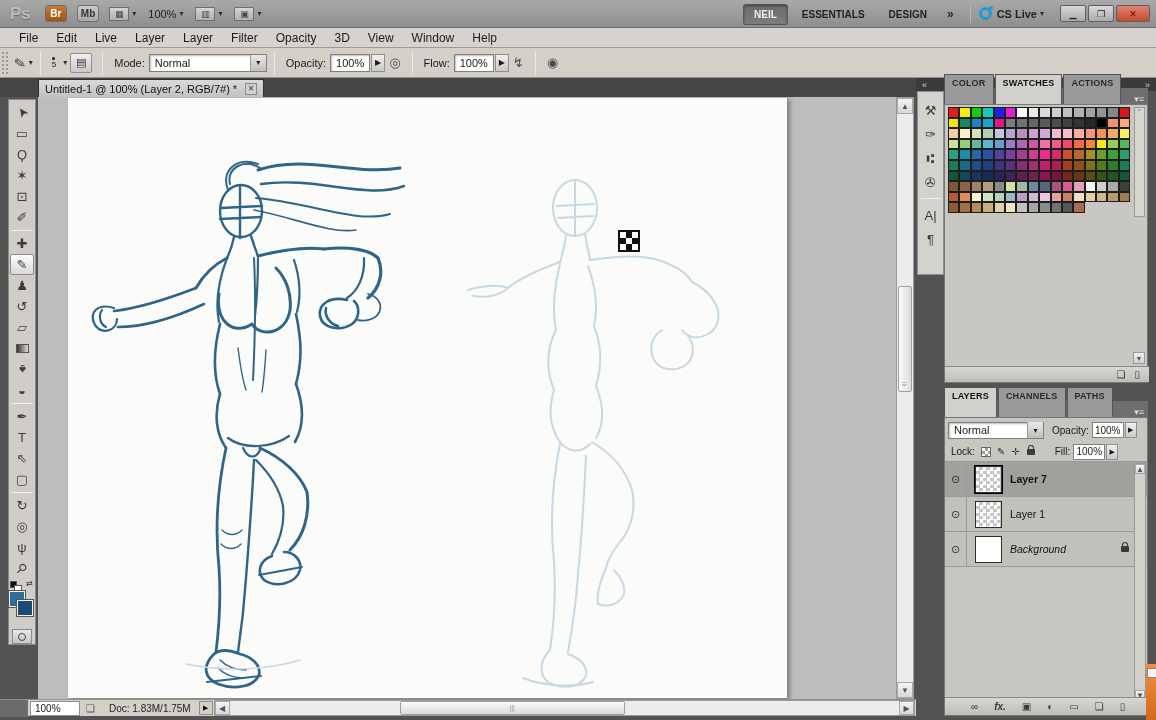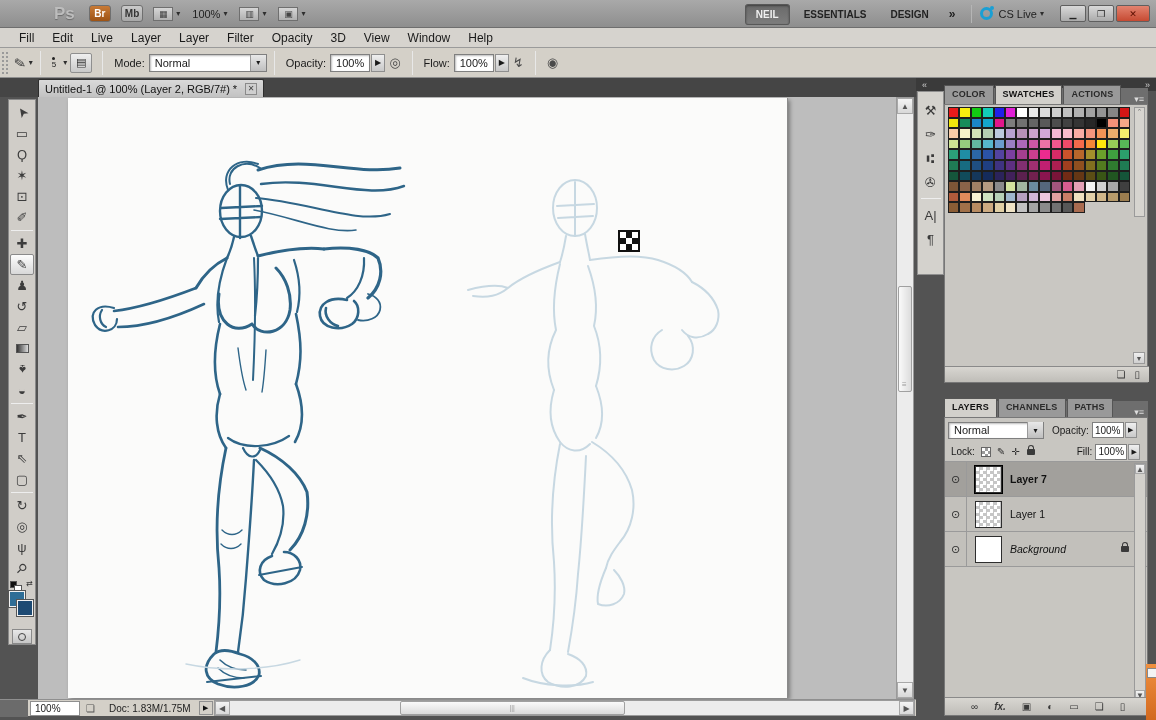--- a/index.html
+++ b/index.html
@@ -1,35 +1,35 @@
 <!DOCTYPE html>
 <html style="--ink: #2e6588; --ink-light: #c7d8e2;"><head>
 <meta charset="utf-8">
 <style>
   * { margin:0; padding:0; box-sizing:border-box; }
   html,body { width:1156px; height:720px; overflow:hidden; }
   body { font-family:"Liberation Sans","DejaVu Sans",sans-serif; background:#535353; position:relative; font-size:11px; color:#1a1a1a; }
   .abs { position:absolute; }
 
   
-  .topbar { left:0; top:0; width:1156px; height:28px; background:linear-gradient(#a9a9a9,#8e8e8e); border-bottom:1px solid #6e6e6e; display:flex; align-items:center;padding-left:44px; }
+  .topbar { left:0; top:0; width:1156px; height:28px; background:linear-gradient(#a9a9a9,#8e8e8e); border-bottom:1px solid #6e6e6e; display:flex; align-items:center; }
   .ps-logo { font-size:17px; font-weight:bold; color:#bdbdbd; text-shadow:0 1px 1px #6a6a6a; margin:0 14px 0 10px; }
   .chip { height:17px; min-width:22px; display:flex; align-items:center; justify-content:center; font-size:10px; font-weight:bold; border:1px solid #6f6f6f; border-radius:3px; margin-right:10px; padding:0 3px; }
   .chip.br { background:linear-gradient(#c87a36,#9e5314); color:#fff; }
   .chip.mb { background:linear-gradient(#cacaca,#a8a8a8); color:#333; }
   .tb-group { display:flex; align-items:center; margin-right:12px; }
   .tb-icon { width:20px; height:14px; border:1px solid #6f6f6f; background:linear-gradient(#d6d6d6,#b0b0b0); display:flex; align-items:center; justify-content:center; font-size:9px; color:#444; }
   .dd-arrow { font-size:8px; color:#2e2e2e; margin-left:3px; }
   .tb-zoom { font-size:11px; color:#222; }
   .spacer { flex:1; }
   .ws-btn { font-size:10px; font-weight:bold; color:#222; padding:4px 10px; margin:0 2px; border-radius:3px; }
   .ws-btn.active { background:linear-gradient(#6a6a6a,#7d7d7d); color:#f0f0f0; border:1px solid #585858; box-shadow:inset 0 1px 2px rgba(0,0,0,.4); }
   .ws-overflow { font-size:12px; font-weight:bold; color:#222; margin:0 8px; }
   .tb-sep { width:1px; height:18px; background:#767676; border-right:1px solid #b5b5b5; margin:0 8px; }
-  .cslive { display:flex; align-items:center; font-size:11px; color:#222; margin-right:14px; }
+  .cslive { display:flex; align-items:center; font-size:11px; color:#222; margin-right:14px;font-weight:bold; }
   .cslive-icon { width:13px; height:13px; border:3px solid #1a9fd4; border-radius:50%; margin-right:5px; position:relative; }
   .cslive-icon::after { content:""; position:absolute; right:-4px; top:-4px; width:4px; height:4px; background:#1a9fd4; border-radius:50%; }
   .win-btns { display:flex; margin-right:6px; }
   .win-btn { width:26px; height:17px; border:1px solid #5f5f5f; border-radius:2px; display:flex; align-items:center; justify-content:center; font-size:9px; font-weight:bold; background:linear-gradient(#d9d9d9,#ababab); color:#222; margin-left:2px; }
   .win-btn.close { background:linear-gradient(#e2836f,#c64a32); color:#5a0e00; width:34px; }
 
   
   .menubar { left:0; top:28px; width:1156px; height:20px; background:#d6d3ce; border-bottom:1px solid #9a9a9a; display:flex; align-items:center; padding-left:10px; }
   .menu-item { font-size:12px; color:#1a1a1a; padding:2px 9px; }
 
@@ -95,21 +95,21 @@
   .quickmask .qm { width:8px; height:8px; border:1px solid #444; border-radius:50%; }
 
   
   .dock-header { left:916px; top:78px; width:240px; height:13px; background:#3a3a3a; color:#cfcfcf; font-size:9px; display:flex; align-items:center; justify-content:space-between; padding:0 6px; }
   .icon-col { left:917px; top:91px; width:27px; height:184px; background:#d4d2cd; border:1px solid #8f8f8f; display:flex; flex-direction:column; align-items:center; padding-top:6px; }
   .dock-icon { width:22px; height:24px; display:flex; align-items:center; justify-content:center; font-size:13px; color:#3a3a3a; }
   .dock-sep { width:20px; height:1px; background:#9a9a9a; border-bottom:1px solid #eee; margin:4px 0; }
 
   .panels { left:944px; top:88px; width:204px; height:628px; }
   .tab-strip { position:absolute; left:0; width:204px; height:16px; background:#6e6e6e; display:flex; align-items:flex-end; }
-  .panel-tab { font-size:9px; font-weight:bold; letter-spacing:.2px; padding:3px 7px 2px; color:#2a2a2a; background:#999; border:1px solid #555; border-bottom:none; margin-right:1px; height:19px; }
+  .panel-tab { font-size:9px; font-weight:bold; letter-spacing:.2px; padding:3px 7px 2px; color:#2a2a2a; background:#999; border:1px solid #555; border-bottom:none; margin-right:1px; height:30px; }
   .panel-tab.active { background:#d2d0cb; color:#111; }
   .panel-menu { margin-left:auto; color:#ddd; font-size:9px; padding-right:4px; }
 
   .swatch-body { position:absolute; left:0; top:16px; width:204px; height:279px; background:#c9c7c2; border:1px solid #777; }
   .swatch-grid { position:absolute; left:3px; top:2px; width:183px; display:grid; grid-template-columns:repeat(16,11.4px); grid-auto-rows:10.6px; }
   .swatch { border:1px solid #1e1e1e; }
   .swatch-scroll { position:absolute; right:2px; top:2px; width:11px; height:110px; background:#d6d4cf; border:1px solid #9a9a9a; font-size:7px; color:#777; text-align:center; }
   .sw-downarrow { position:absolute; right:2px; bottom:18px; width:12px; height:12px; background:linear-gradient(#efefef,#cfcfcf); border:1px solid #9a9a9a; font-size:7px; color:#555; display:flex; align-items:center; justify-content:center; }
   .panel-bottombar { position:absolute; left:0; width:204px; height:16px; background:linear-gradient(#d8d6d1,#bfbdb8); border-top:1px solid #8a8a8a; display:flex; align-items:center; justify-content:flex-end; }
   .pb-icon { font-size:10px; color:#3a3a3a; margin-right:9px; }
@@ -177,21 +177,21 @@
     <span class="dd-arrow">▾</span>
   </span>
   <span class="win-btns">
     <span class="win-btn">▁</span>
     <span class="win-btn">❒</span>
     <span class="win-btn close">✕</span>
   </span>
 </div>
 
 <div class="abs menubar" id="menubar">
-    <span class="menu-item">Fill</span>
+    <span class="menu-item">File</span>
     <span class="menu-item">Edit</span>
     <span class="menu-item">Live</span>
     <span class="menu-item">Layer</span>
     <span class="menu-item">Layer</span>
     <span class="menu-item">Filter</span>
     <span class="menu-item">Opacity</span>
     <span class="menu-item">3D</span>
     <span class="menu-item">View</span>
     <span class="menu-item">Window</span>
     <span class="menu-item">Help</span>
@@ -608,21 +608,21 @@
         <span class="small-label" style="margin-left:8px;">Opacity:</span>
         <span class="small-val">100%</span>
         <span class="small-spin">▶</span>
       </div>
       <div class="lock-row">
         <span class="small-label">Lock:</span>
         <span class="checker10"></span>
         <span class="lock-icon">✎</span>
         <span class="lock-icon">✛</span>
         <span class="padlock"></span>
-        <span class="small-label" style="margin-left:38px;">Fill:</span>
+        <span class="small-label" style="margin-left:16px;">Fill:</span>
         <span class="small-val">100%</span>
         <span class="small-spin">▶</span>
       </div>
       <div id="layerRows">
           <div class="layer-row selected">
             <span class="eye-cell">⊙</span>
             <span class="layer-thumb checker"></span>
             <span class="layer-name">Layer 7</span>
           </div>
           <div class="layer-row">

